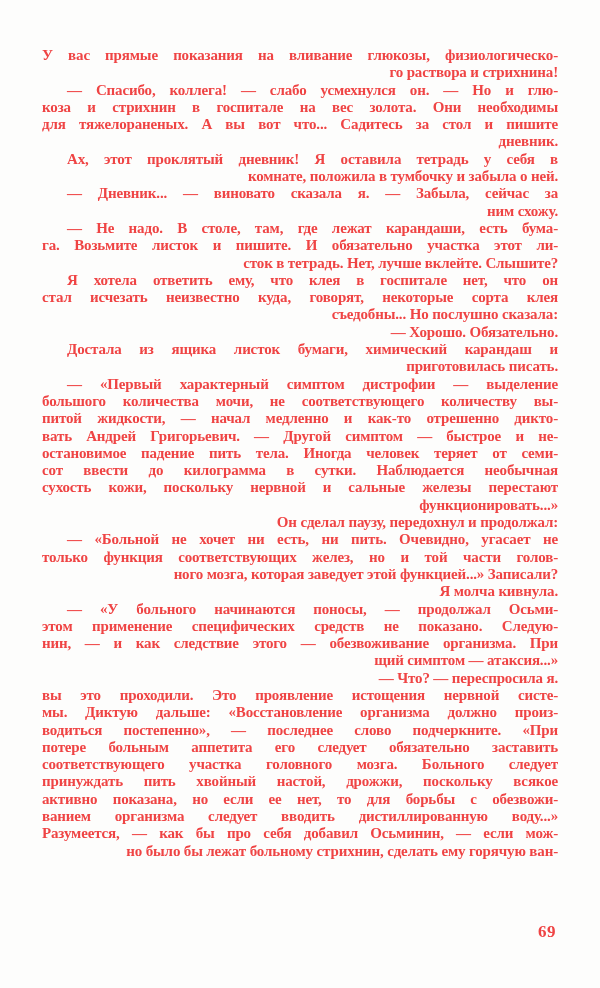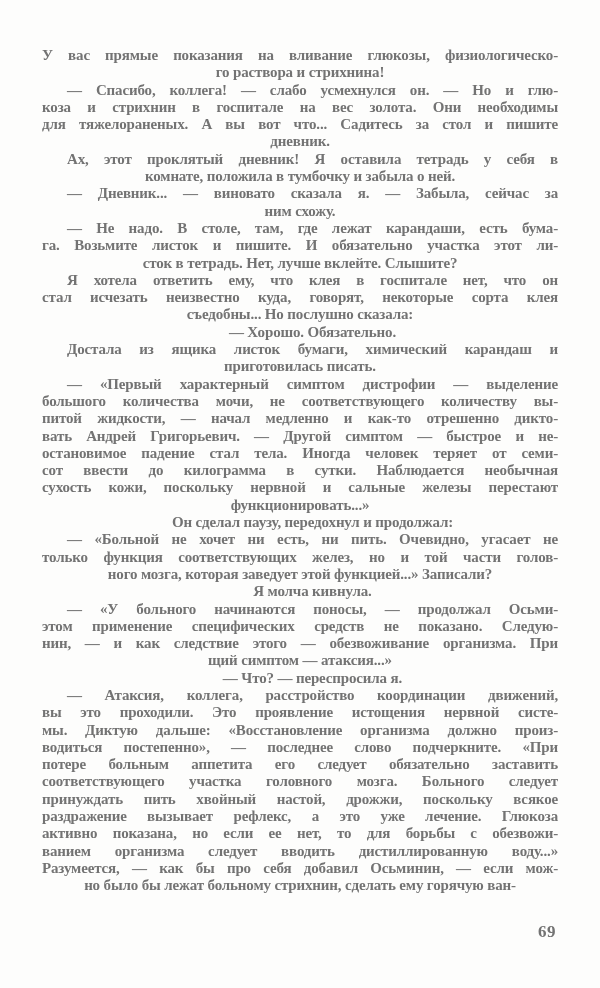--- a/index.html
+++ b/index.html
@@ -7,36 +7,36 @@
     padding: 0;
     background: #e8e8e8;
   }
   .page {
     position: relative;
     width: 600px;
     height: 988px;
     background: #fdfdfc;
     overflow: hidden;
     font-family: "Liberation Serif", "DejaVu Serif", serif;
-    color: #737373;
+    color: #ef4444;
   }
   .textblock {
     position: absolute;
     left: 42px;
     top: 47px;
     width: 516px;
     font-size: 15px;
     font-weight: 700;
     letter-spacing: -0.15px;
   }
   .ln {
     height: 17.3px;
     line-height: 17.3px;
     white-space: normal;
-    text-align: center;
+    text-align: right;
   }
   .ln.jst {
     text-align: justify;
     text-align-last: justify;
   }
   .ln.ind {
     text-indent: 25px;
   }
   .pagenum {
     position: absolute;
@@ -68,41 +68,39 @@
       <div class="ln ind jst">Я хотела ответить ему, что клея в госпитале нет, что он</div>
       <div class="ln jst">стал исчезать неизвестно куда, говорят, некоторые сорта клея</div>
       <div class="ln">съедобны... Но послушно сказала:</div>
       <div class="ln ind">— Хорошо. Обязательно.</div>
       <div class="ln ind jst">Достала из ящика листок бумаги, химический карандаш и</div>
       <div class="ln">приготовилась писать.</div>
       <div class="ln ind jst">— «Первый характерный симптом дистрофии — выделение</div>
       <div class="ln jst">большого количества мочи, не соответствующего количеству вы-</div>
       <div class="ln jst">питой жидкости, — начал медленно и как-то отрешенно дикто-</div>
       <div class="ln jst">вать Андрей Григорьевич. — Другой симптом — быстрое и не-</div>
-      <div class="ln jst">остановимое падение стал тела. Иногда человек теряет от семи-</div>
+      <div class="ln jst">остановимое падение пить тела. Иногда человек теряет от семи-</div>
       <div class="ln jst">сот ввести до килограмма в сутки. Наблюдается необычная</div>
       <div class="ln jst">сухость кожи, поскольку нервной и сальные железы перестают</div>
       <div class="ln">функционировать...»</div>
       <div class="ln ind">Он сделал паузу, передохнул и продолжал:</div>
       <div class="ln ind jst">— «Больной не хочет ни есть, ни пить. Очевидно, угасает не</div>
       <div class="ln jst">только функция соответствующих желез, но и той части голов-</div>
       <div class="ln">ного мозга, которая заведует этой функцией...» Записали?</div>
       <div class="ln ind">Я молча кивнула.</div>
       <div class="ln ind jst">— «У больного начинаются поносы, — продолжал Осьми-</div>
       <div class="ln jst">этом применение специфических средств не показано. Следую-</div>
       <div class="ln jst">нин, — и как следствие этого — обезвоживание организма. При</div>
       <div class="ln">щий симптом — атаксия...»</div>
       <div class="ln ind">— Что? — переспросила я.</div>
-      <div class="ln ind jst">— Атаксия, коллега, расстройство координации движений,</div>
       <div class="ln jst">вы это проходили. Это проявление истощения нервной систе-</div>
       <div class="ln jst">мы. Диктую дальше: «Восстановление организма должно произ-</div>
       <div class="ln jst">водиться постепенно», — последнее слово подчеркните. «При</div>
       <div class="ln jst">потере больным аппетита его следует обязательно заставить</div>
       <div class="ln jst">соответствующего участка головного мозга. Больного следует</div>
       <div class="ln jst">принуждать пить хвойный настой, дрожжи, поскольку всякое</div>
-      <div class="ln jst">раздражение вызывает рефлекс, а это уже лечение. Глюкоза</div>
       <div class="ln jst">активно показана, но если ее нет, то для борьбы с обезвожи-</div>
       <div class="ln jst">ванием организма следует вводить дистиллированную воду...»</div>
       <div class="ln jst">Разумеется, — как бы про себя добавил Осьминин, — если мож-</div>
       <div class="ln">но было бы лежат больному стрихнин, сделать ему горячую ван-</div>
     </div>
   <div class="pagenum">69</div>
 </div>
 
 </body></html>

